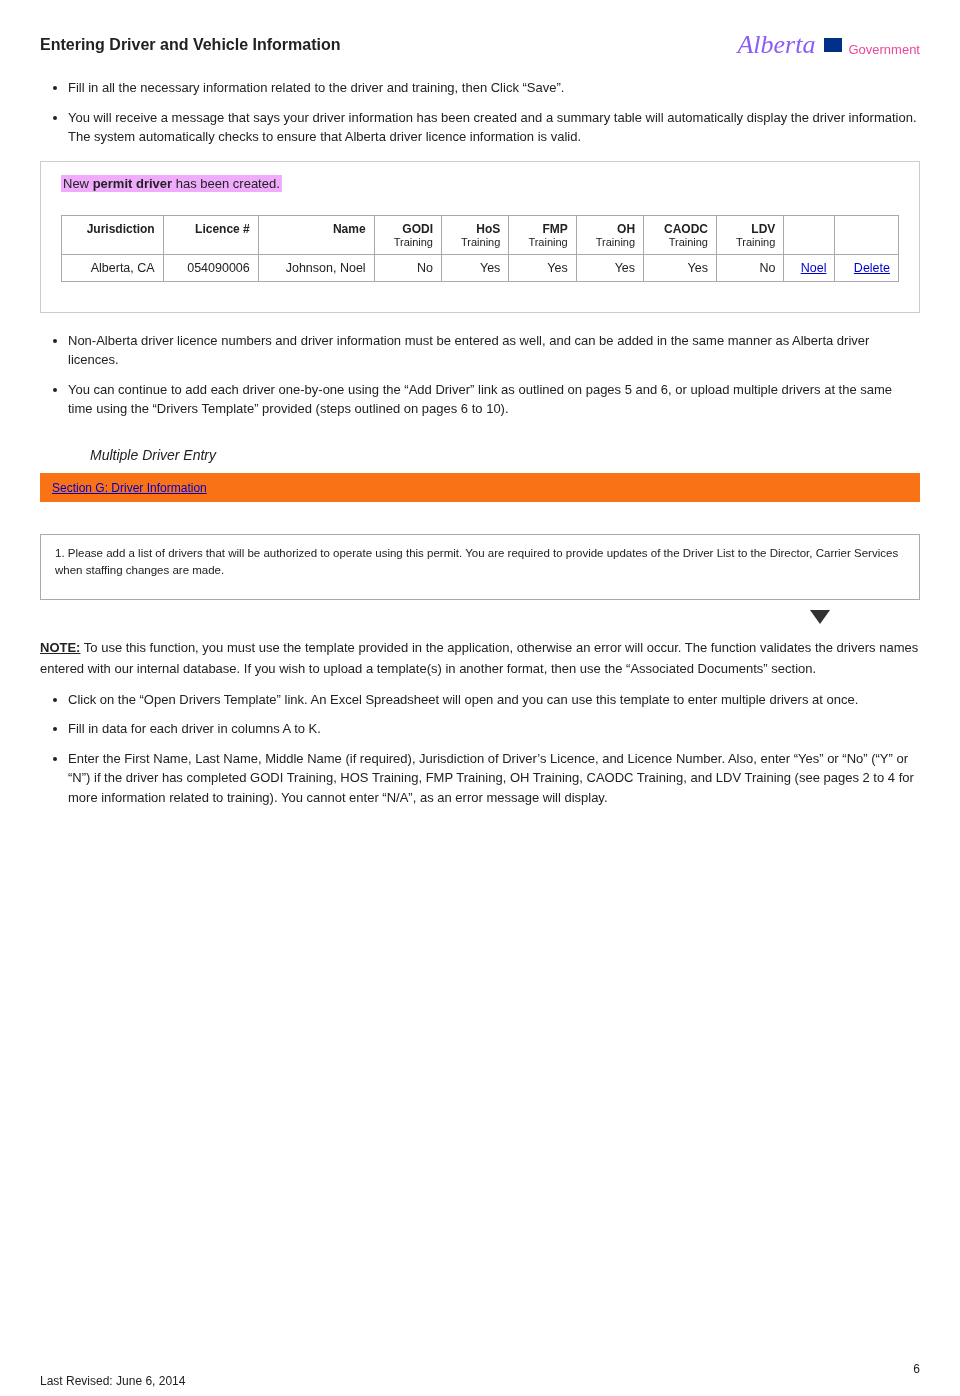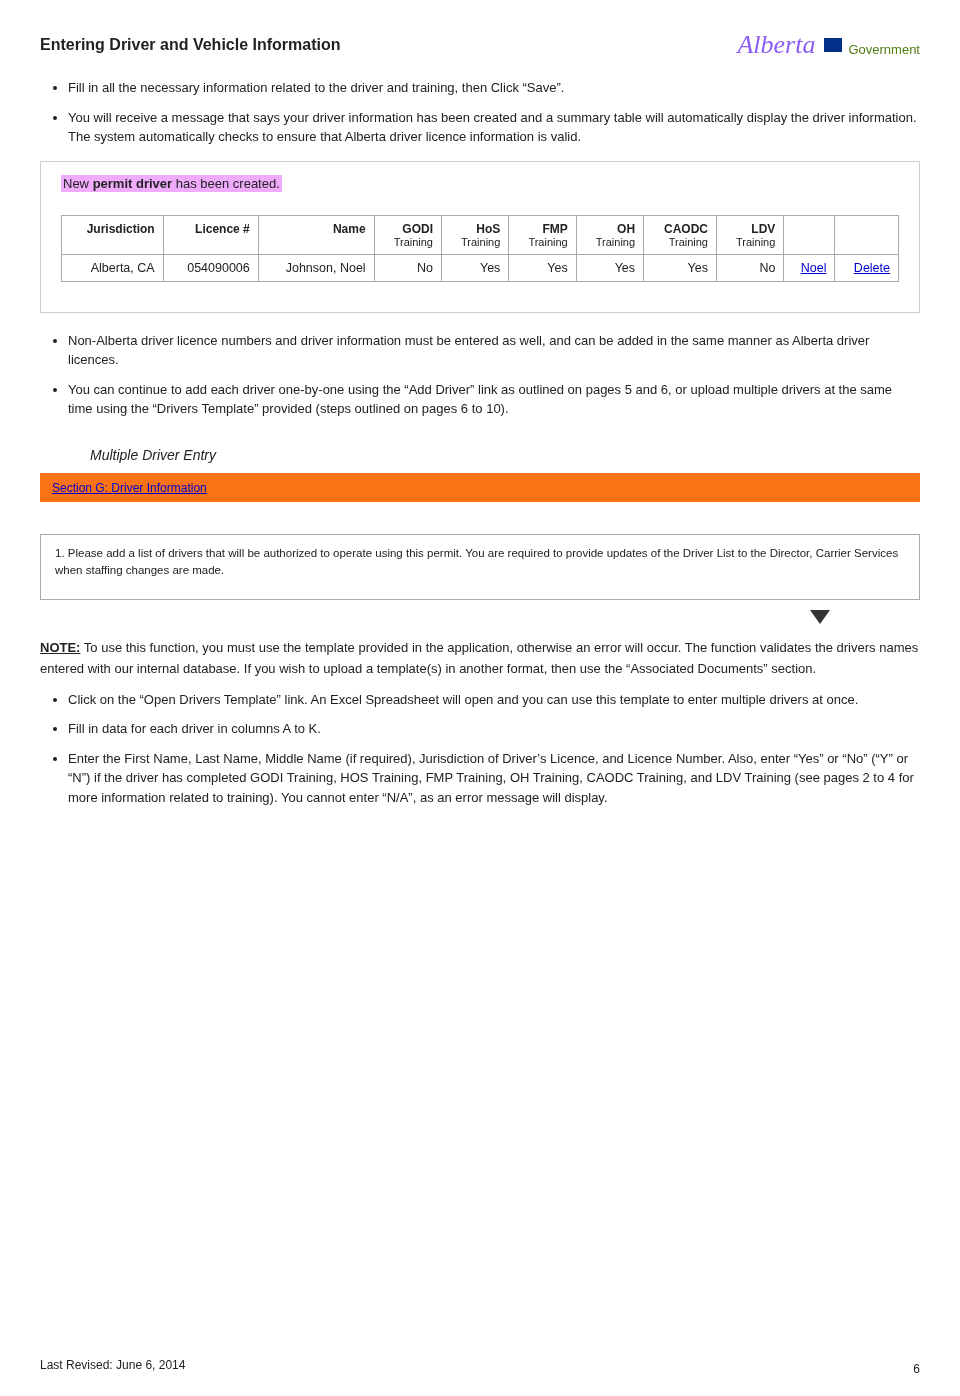--- a/index.html
+++ b/index.html
@@ -30,21 +30,21 @@
       gap: 6px;
     }
     .logo-text {
       font-family: Georgia, serif;
       font-size: 26px;
       color: #8b5cf6;
       font-style: italic;
     }
     .logo-gov {
       font-size: 13px;
-      color: #4d7c0f;
+      color: #ec4899;
       margin-top: 8px;
     }
     .logo-flag {
       display: inline-block;
       width: 18px;
       height: 14px;
       background: #003087;
       margin-left: 3px;
       vertical-align: middle;
       position: relative;
@@ -160,21 +160,21 @@
       font-weight: bold;
     }
     .page-number {
       position: absolute;
       bottom: 20px;
       right: 40px;
       font-size: 12px;
     }
     .last-revised {
       position: absolute;
-      bottom: 24px;
+      bottom: 8px;
       left: 40px;
       font-size: 12px;
     }
   </style>
 </head>
 <body>
 
 <div class="header-row">
   <h1 class="page-title">Entering Driver and Vehicle Information</h1>
   <div class="logo-area">

